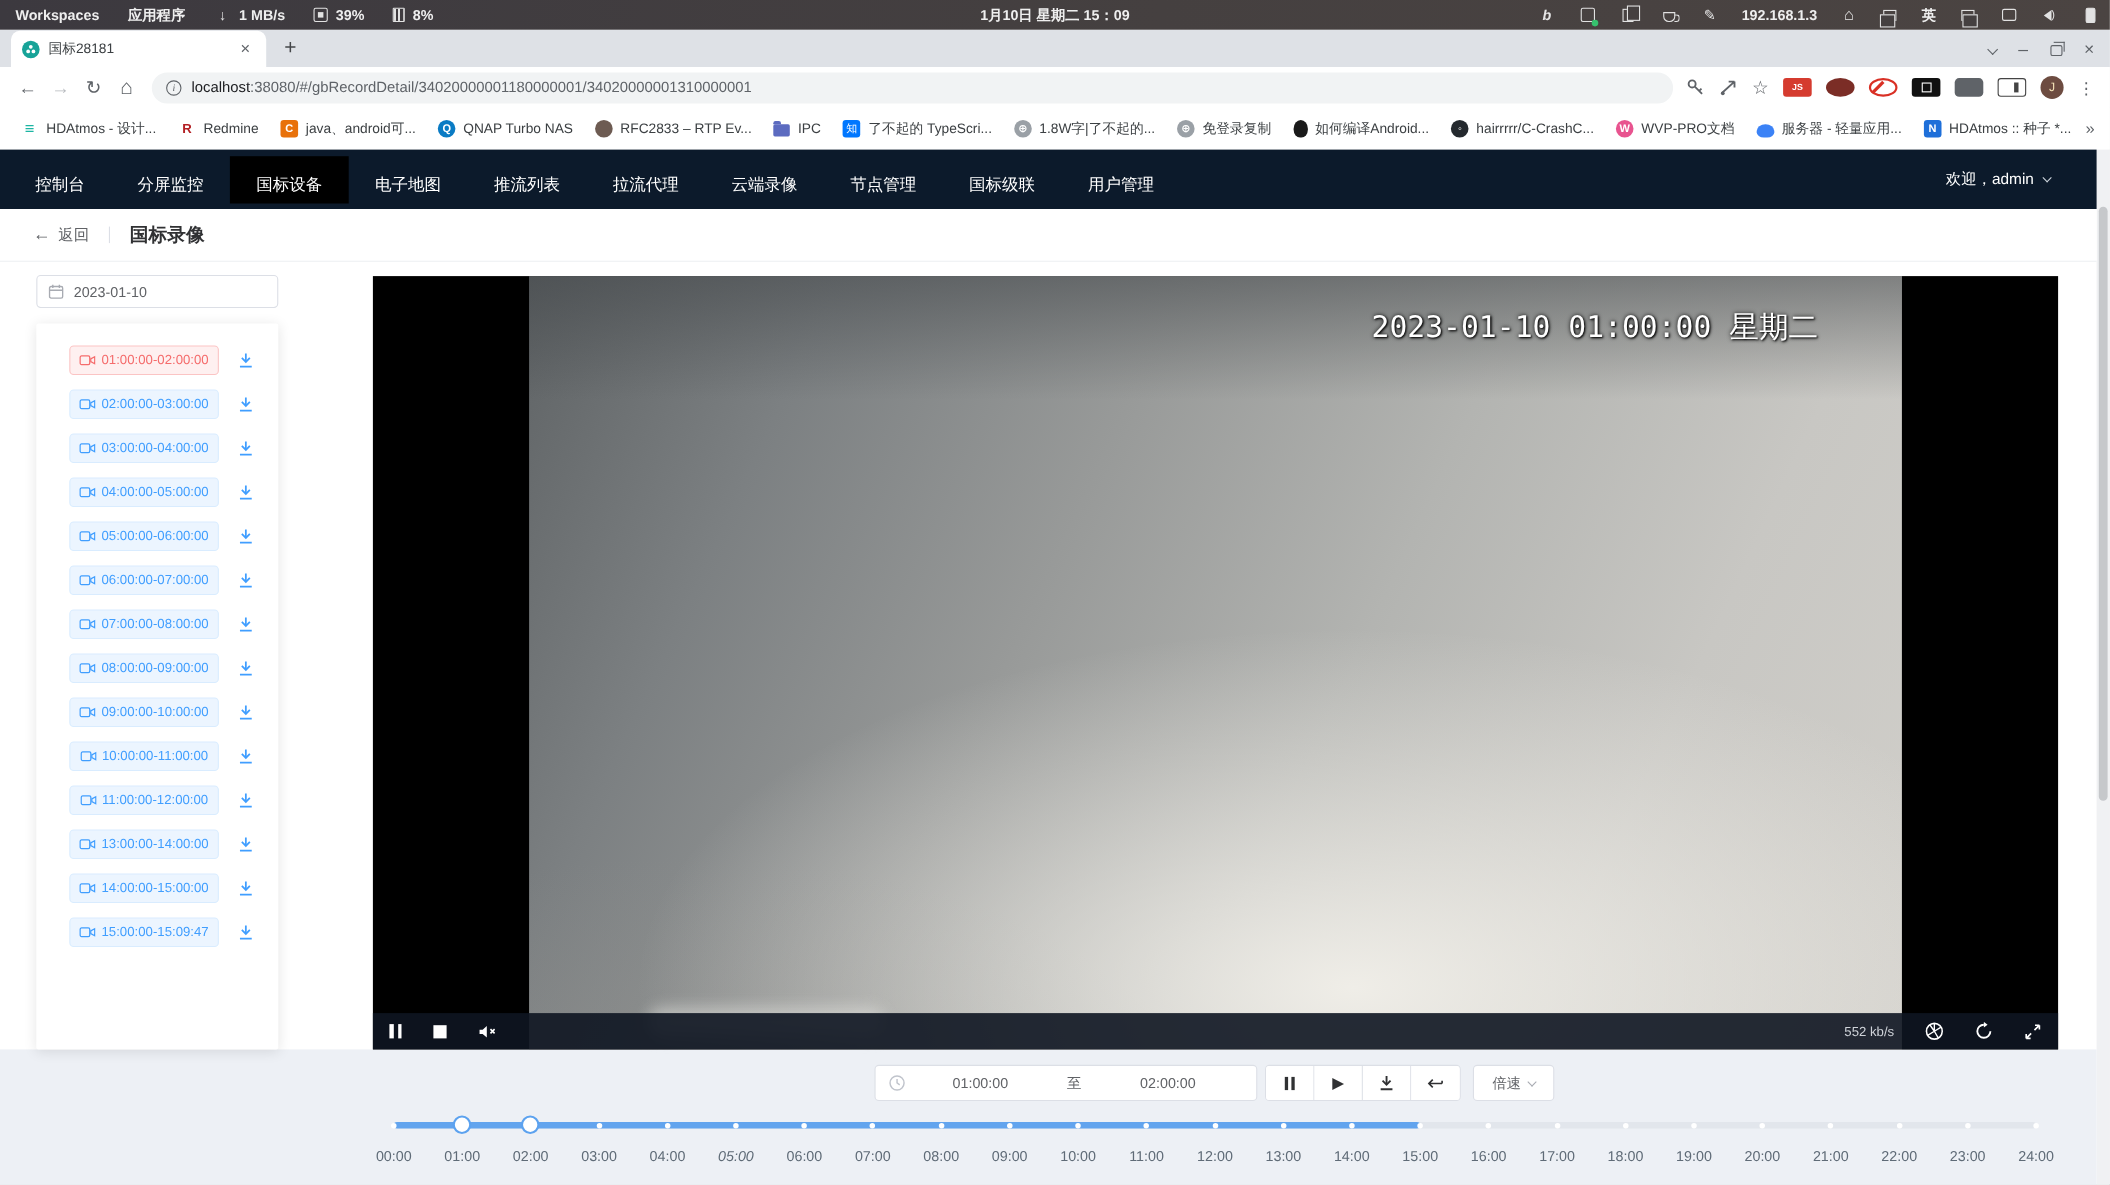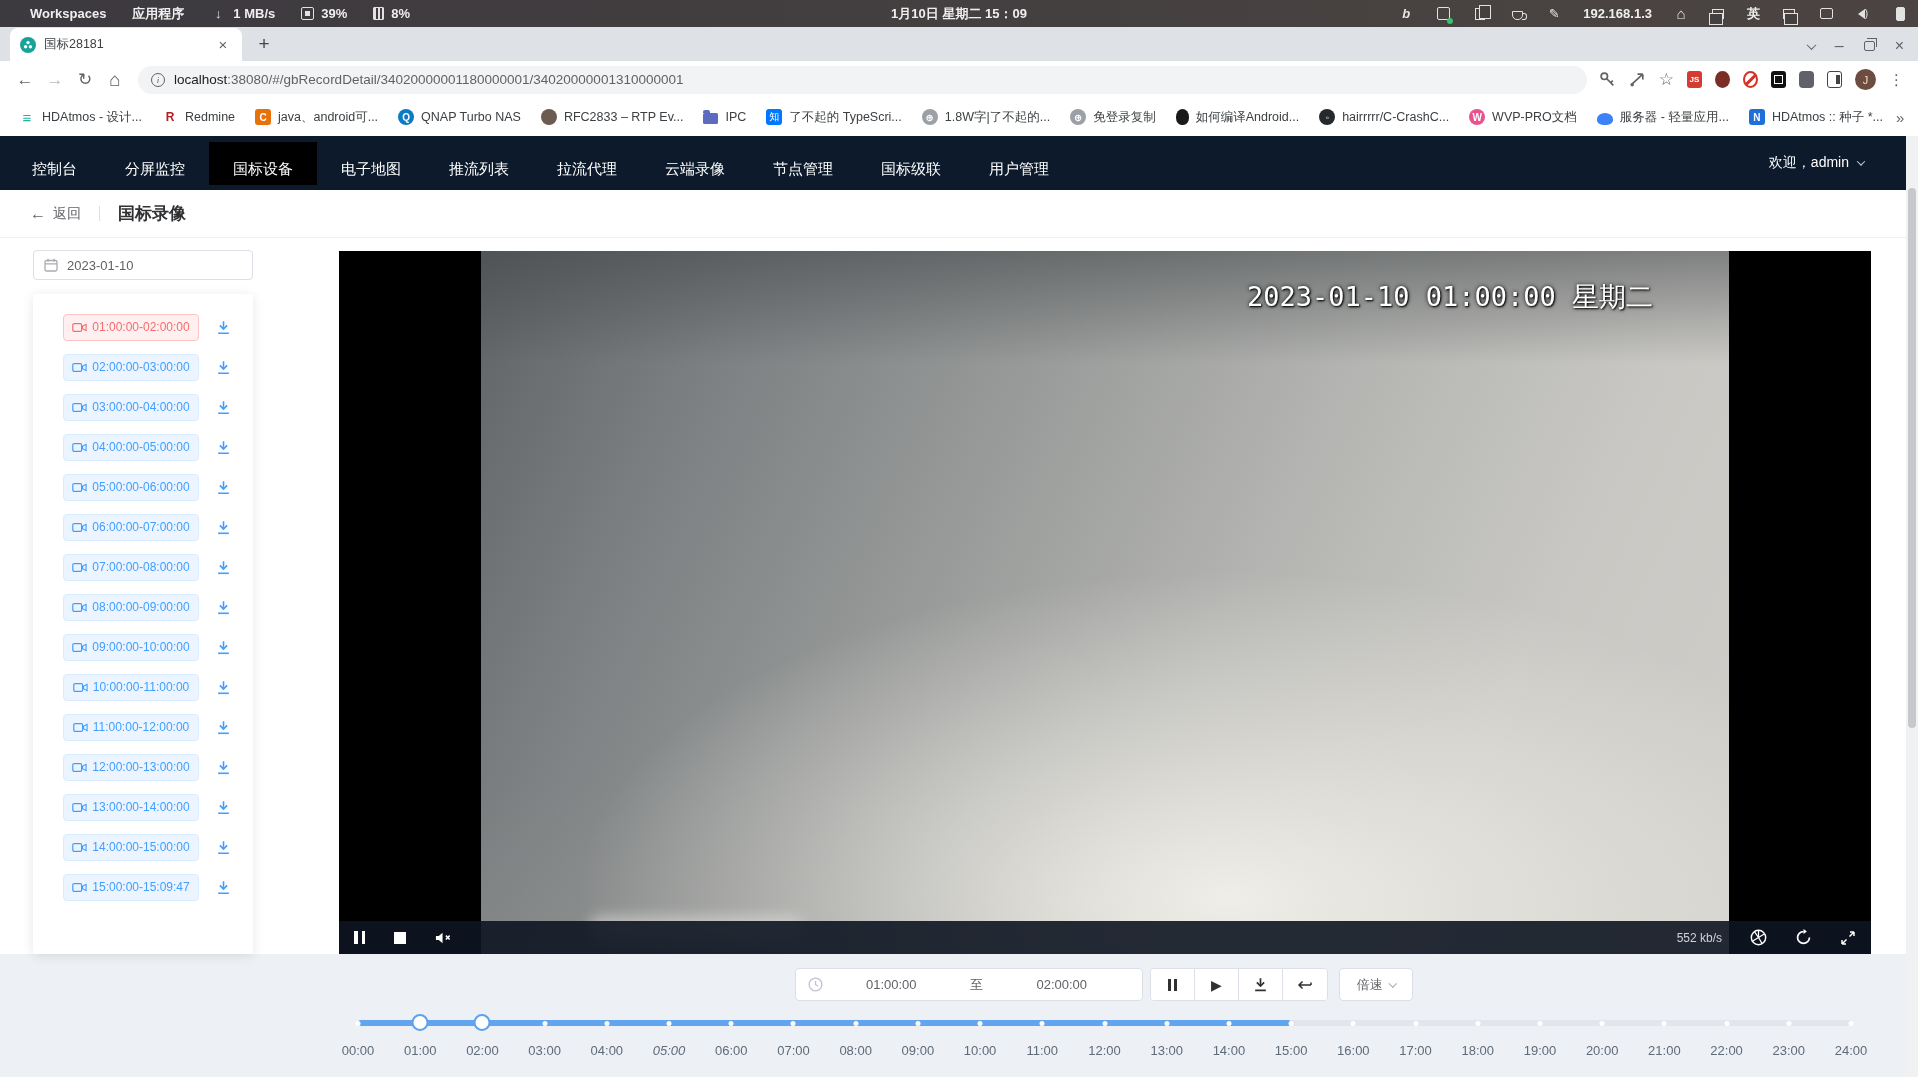--- a/index.html
+++ b/index.html
@@ -3,21 +3,21 @@
 <meta charset="utf-8">
 <style>
   * { box-sizing: border-box; margin: 0; padding: 0; }
   html,body { width:1918px; height:1077px; overflow:hidden; font-family:"Liberation Sans","DejaVu Sans",sans-serif; background:#fff; }
 
   
   .sysbar { position:absolute; top:0; left:0; width:1918px; height:27px;
     background:linear-gradient(90deg,#3c393f 0%,#454040 55%,#4b4442 100%);
     display:flex; align-items:center; color:#efefef; font-size:13px; font-weight:700; z-index:50; }
   .sysbar .grp { display:flex; align-items:center; gap:7px; }
-  .sys-left { display:flex; align-items:center; gap:26px; padding-left:30px; }
+  .sys-left { display:flex; align-items:center; gap:26px; padding-left:14px; }
   .sys-center { position:absolute; left:0; right:0; text-align:center; pointer-events:none; }
   .sys-right { margin-left:auto; display:flex; align-items:center; gap:21px; padding-right:10px; }
   .tray-ic { display:inline-flex; align-items:center; justify-content:center; width:16px; height:16px; color:#e6e6e6; font-weight:400; position:relative; }
   .ic-frame { width:13px; height:13px; border:1.5px solid #e2e2e2; border-radius:2px; position:relative; }
   .ic-cpu::after { content:""; position:absolute; inset:3px; background:#e2e2e2; }
   .ic-mem { background:repeating-linear-gradient(90deg,#e2e2e2 0 2px,transparent 2px 4px); border-radius:1px; width:11px; height:13px; border:1px solid #e2e2e2; }
   .dot-green { position:absolute; right:-2px; bottom:-2px; width:6px; height:6px; border-radius:50%; background:#36c26e; }
   .ic-copy { width:10px; height:12px; border:1.5px solid #e2e2e2; position:relative; }
   .ic-copy::before { content:""; position:absolute; left:3px; top:-4px; width:10px; height:12px; border:1.5px solid #e2e2e2; background:#454040; }
   .ic-cup { width:11px; height:9px; border:1.5px solid #e2e2e2; border-radius:0 0 5px 5px; position:relative; margin-top:3px; }
@@ -41,21 +41,21 @@
 
   
   .addrbar { position:absolute; top:61px; left:0; width:1918px; height:37px; background:#fff; display:flex; align-items:center; padding:0 10px; }
   .nav-ic { width:30px; height:30px; display:flex; align-items:center; justify-content:center; font-size:17px; color:#5f6368; border-radius:50%; flex:none; }
   .nav-ic.disabled { color:#b8bbbf; }
   .omnibox { flex:1; height:28px; background:#f1f3f4; border-radius:14px; margin:0 8px; display:flex; align-items:center; padding:0 13px; font-size:13.5px; color:#202124; gap:9px; min-width:0; }
   .info-ic { width:14px; height:14px; border:1.4px solid #5f6368; border-radius:50%; font-size:9px; color:#5f6368; display:flex; align-items:center; justify-content:center; font-style:italic; font-family:"Liberation Serif",serif; flex:none; }
   .url { white-space:nowrap; overflow:hidden; }
   .url .rest { color:#5f6368; }
   .addr-right { display:flex; align-items:center; gap:13px; padding:0 4px; }
-  .ext { width:15px; height:17px; border-radius:3px; display:inline-flex; align-items:center; justify-content:center; font-size:8px; font-weight:700; color:#fff; }
+  .ext { width:26px; height:17px; border-radius:3px; display:inline-flex; align-items:center; justify-content:center; font-size:8px; font-weight:700; color:#fff; }
   .ext-js { background:#d53b2f; }
   .ext-bottle { background:#7b2d26; border-radius:50%; }
   .ext-block { background:#fff; border:2px solid #d93025; border-radius:50%; position:relative; }
   .ext-block::after { content:""; position:absolute; left:-1px; top:5px; width:14px; height:2.5px; background:#d93025; transform:rotate(-45deg); }
   .ext-dark { background:#111; }
   .ext-dark::after { content:""; width:7px; height:7px; border:1.6px solid #fff; }
   .ext-puzzle { background:#5f6368; border-radius:4px; }
   .ext-panel { background:#fff; border:1.6px solid #444; }
   .ext-panel::after { content:""; width:4px; height:9px; background:#444; margin-left:7px; }
   .avatar { width:21px; height:21px; border-radius:50%; background:#6d4c41; color:#f3e1b6; font-size:11px; display:flex; align-items:center; justify-content:center; }
@@ -515,36 +515,20 @@
         </svg>
     </span>
   </div>
     <div class="seg-row">
     <span class="seg-pill">
       <svg width="15" height="11" viewBox="0 0 16 12">
           <rect x="0.7" y="1.7" width="9.6" height="8.6" rx="1.5" fill="none" stroke="currentColor" stroke-width="1.3"></rect>
           <path d="M11.3 4.6 L15.2 2.6 V9.4 L11.3 7.4 Z" fill="none" stroke="currentColor" stroke-width="1.2"></path>
         </svg>
       <span>11:00:00-12:00:00</span>
-    </span>
-    <span class="seg-dl">
-      <svg width="15" height="15" viewBox="0 0 14 14" fill="none" stroke="currentColor" stroke-width="1.5">
-          <path d="M7 1.2 v7"></path>
-          <path d="M3.6 5 L7 8.4 L10.4 5"></path>
-          <path d="M2 12.4 h10"></path>
-        </svg>
-    </span>
-  </div>
-    <div class="seg-row">
-    <span class="seg-pill">
-      <svg width="15" height="11" viewBox="0 0 16 12">
-          <rect x="0.7" y="1.7" width="9.6" height="8.6" rx="1.5" fill="none" stroke="currentColor" stroke-width="1.3"></rect>
-          <path d="M11.3 4.6 L15.2 2.6 V9.4 L11.3 7.4 Z" fill="none" stroke="currentColor" stroke-width="1.2"></path>
-        </svg>
-      <span>12:00:00-13:00:00</span>
     </span>
     <span class="seg-dl">
       <svg width="15" height="15" viewBox="0 0 14 14" fill="none" stroke="currentColor" stroke-width="1.5">
           <path d="M7 1.2 v7"></path>
           <path d="M3.6 5 L7 8.4 L10.4 5"></path>
           <path d="M2 12.4 h10"></path>
         </svg>
     </span>
   </div>
     <div class="seg-row">

